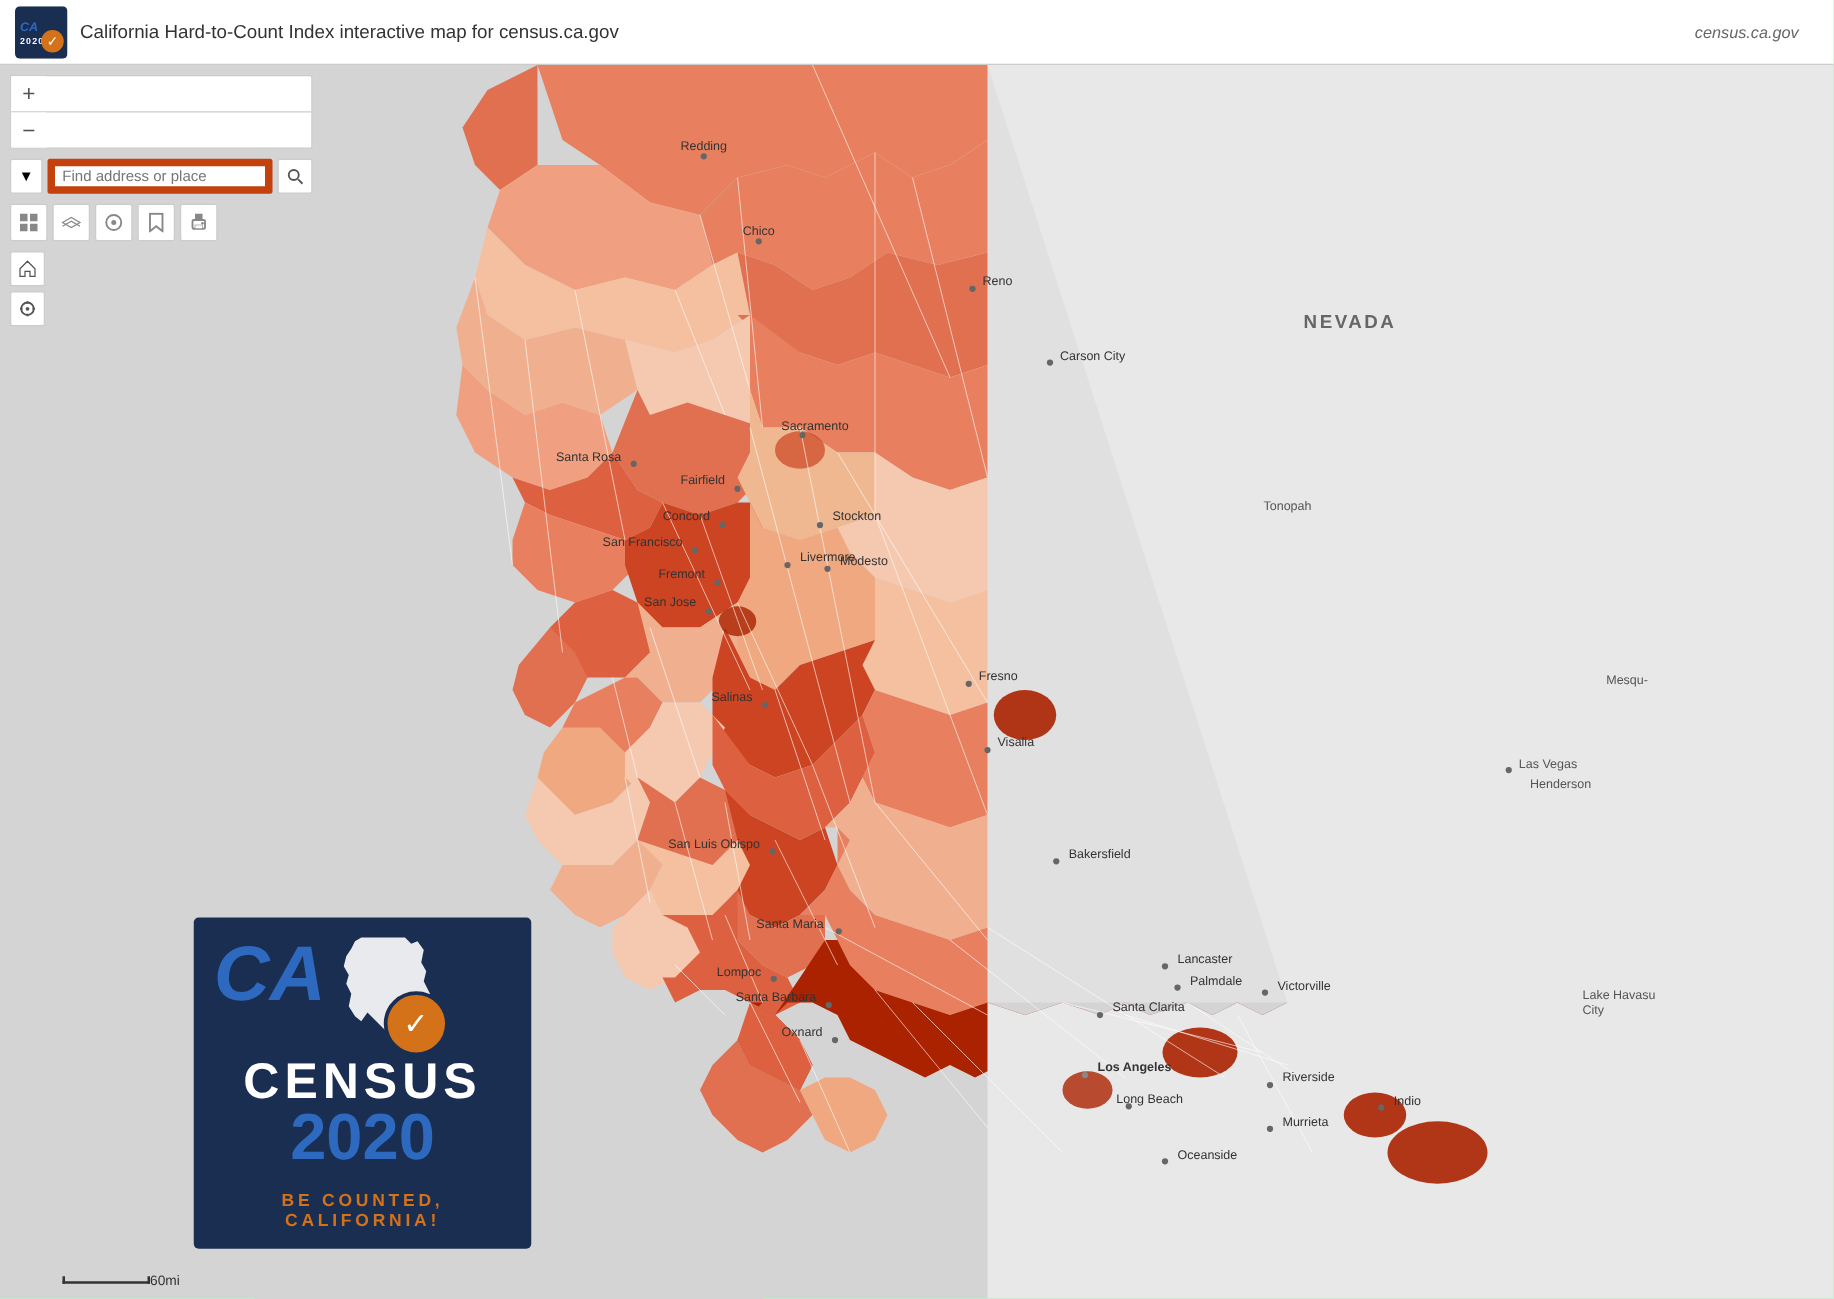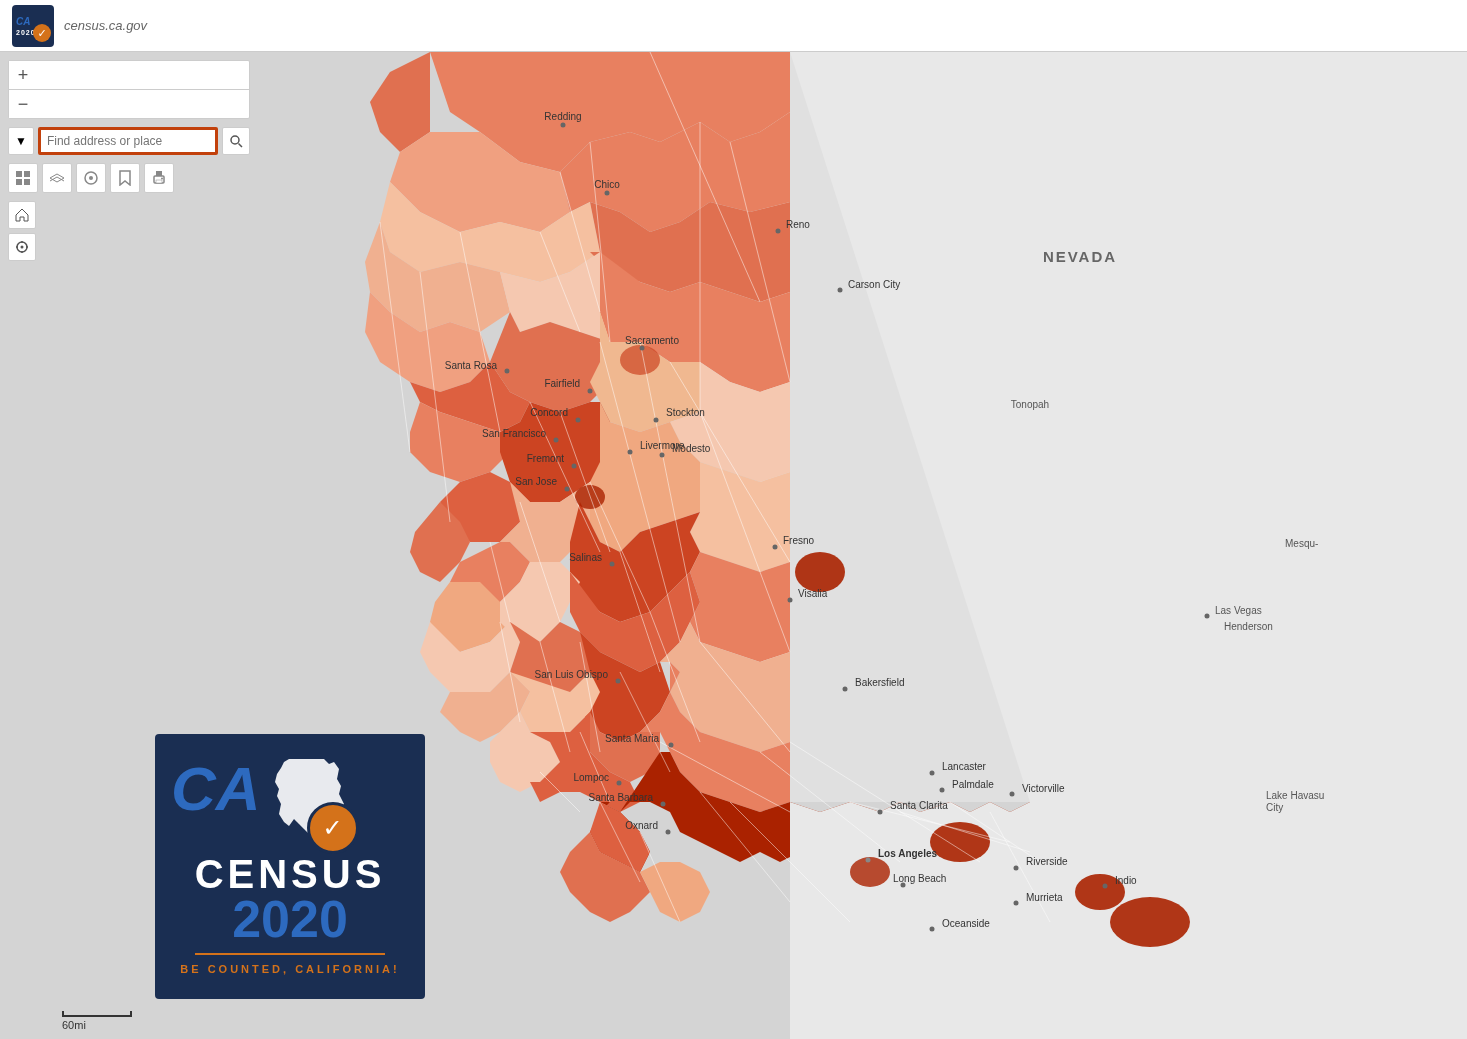--- a/index.html
+++ b/index.html
@@ -100,21 +100,21 @@
       border-radius: 2px;
       padding: 4px 6px;
       font-size: 12px;
       cursor: pointer;
       height: 28px;
     }
 
     #search-input {
       width: 180px;
       height: 28px;
-      border: 3px solid #c2410c;
+      border: 6px solid #c2410c;
       border-radius: 2px;
       padding: 0 6px;
       font-size: 12px;
     }
 
     #search-btn {
       width: 28px;
       height: 28px;
       background: white;
       border: 1px solid #ccc;
@@ -241,36 +241,36 @@
     }
 
     #badge-divider {
       width: 80%;
       height: 2px;
       background: #d4721a;
       margin: 8px 0;
     }
 
     #badge-tagline {
-      font-size: 11px;
+      font-size: 14px;
       font-weight: 700;
       color: #d4721a;
       letter-spacing: 3px;
       text-align: center;
     }
 
     
     #scale-bar {
       position: absolute;
       bottom: 8px;
-      left: 62px;
+      left: 50px;
       z-index: 50;
       display: flex;
-      flex-direction: column;
-      align-items: flex-start;
+      flex-direction: row;
+      align-items: center;
     }
 
     #scale-line {
       width: 70px;
       height: 6px;
       border: 2px solid #333;
       border-top: none;
     }
 
     #scale-label {
@@ -294,20 +294,21 @@
 
   <div id="header">
 
     <svg id="ca-logo" viewBox="0 0 42 42">
       <rect width="42" height="42" rx="4" fill="#1a2e52"></rect>
       <text x="4" y="20" font-size="10" font-weight="900" fill="#2d6abf" font-style="italic">CA</text>
       <text x="4" y="30" font-size="7" font-weight="700" fill="white" letter-spacing="1">2020</text>
       <circle cx="30" cy="28" r="9" fill="#d4721a"></circle>
       <text x="30" y="32" text-anchor="middle" font-size="11" fill="white">✓</text>
     </svg>
+    <span id="header-title">California Hard-to-Count Index interactive map for census.ca.gov</span>
     <span id="header-url">census.ca.gov</span>
   </div>
 
   <div id="map-area">
 
     <svg id="california-map" viewBox="0 0 1467 987" preserveAspectRatio="xMidYMid slice">
 
       <rect width="1467" height="987" fill="#d4d4d4"></rect>
 
       <rect x="760" y="0" width="707" height="750" fill="#e0e0e0"></rect>

